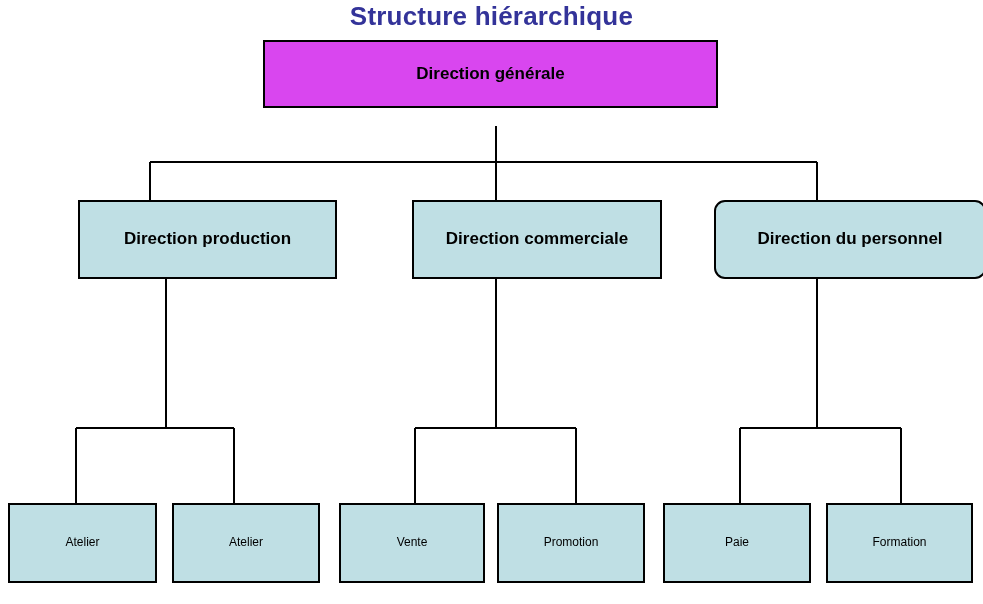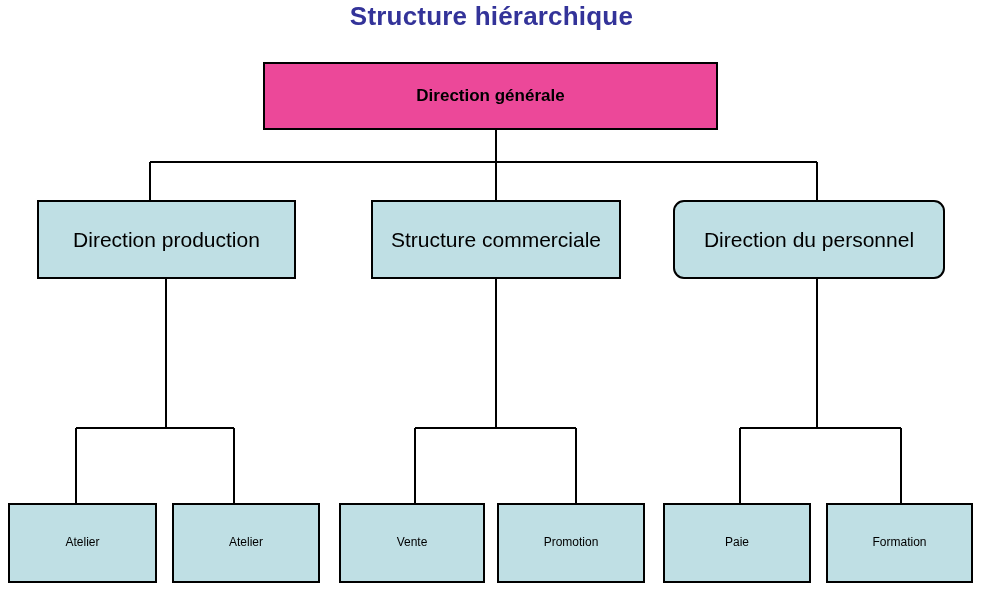--- a/index.html
+++ b/index.html
@@ -54,22 +54,23 @@
     display: block;
     text-align: center;
     white-space: nowrap;
     line-height: 1.1;
   }
   .level-0 {
     font-size: 17px;
     font-weight: bold;
   }
   .level-1 {
-    font-size: 21px;
-    font-weight: normal;
+    font-size: 17px;
+    font-weight: bold;
+    margin-left: 41px;
   }
   .level-2 {
     font-size: 12px;
     font-weight: normal;
   }
 </style>
 </head>
 <body>
 
 <div id="org-chart-root">
@@ -91,30 +92,30 @@
         <line x1="415" y1="428" x2="576" y2="428" stroke="#000000" stroke-width="2"></line>
         <line x1="415" y1="428" x2="415" y2="503" stroke="#000000" stroke-width="2"></line>
         <line x1="576" y1="428" x2="576" y2="503" stroke="#000000" stroke-width="2"></line>
         <line x1="817" y1="279" x2="817" y2="428" stroke="#000000" stroke-width="2"></line>
         <line x1="740" y1="428" x2="901" y2="428" stroke="#000000" stroke-width="2"></line>
         <line x1="740" y1="428" x2="740" y2="503" stroke="#000000" stroke-width="2"></line>
         <line x1="901" y1="428" x2="901" y2="503" stroke="#000000" stroke-width="2"></line>
       </g>
   </svg>
 
-  <div class="node-box level-0" style="left: 263px; top: 62px; width: 455px; height: 68px; background: #ec4899; border-color: rgb(0, 0, 0);">
+  <div class="node-box level-0" style="left: 263px; top: 40px; width: 455px; height: 68px; background: #d946ef; border-color: rgb(0, 0, 0);">
     <span class="node-label">Direction générale</span>
   </div>
 
   <div class="node-box level-1" style="left: 37px; top: 200px; width: 259px; height: 79px; background: rgb(191, 223, 228); border-color: rgb(0, 0, 0);">
     <span class="node-label">Direction production</span>
   </div>
 
   <div class="node-box level-1" style="left: 371px; top: 200px; width: 250px; height: 79px; background: rgb(191, 223, 228); border-color: rgb(0, 0, 0);">
-    <span class="node-label">Structure commerciale</span>
+    <span class="node-label">Direction commerciale</span>
   </div>
 
   <div class="node-box level-1" style="left: 673px; top: 200px; width: 272px; height: 79px; background: rgb(191, 223, 228); border-color: rgb(0, 0, 0); border-radius: 11px;">
     <span class="node-label">Direction du personnel</span>
   </div>
 
   <div class="node-box level-2" style="left: 8px; top: 503px; width: 149px; height: 80px; background: rgb(191, 223, 228); border-color: rgb(0, 0, 0);">
     <span class="node-label">Atelier</span>
   </div>
 

